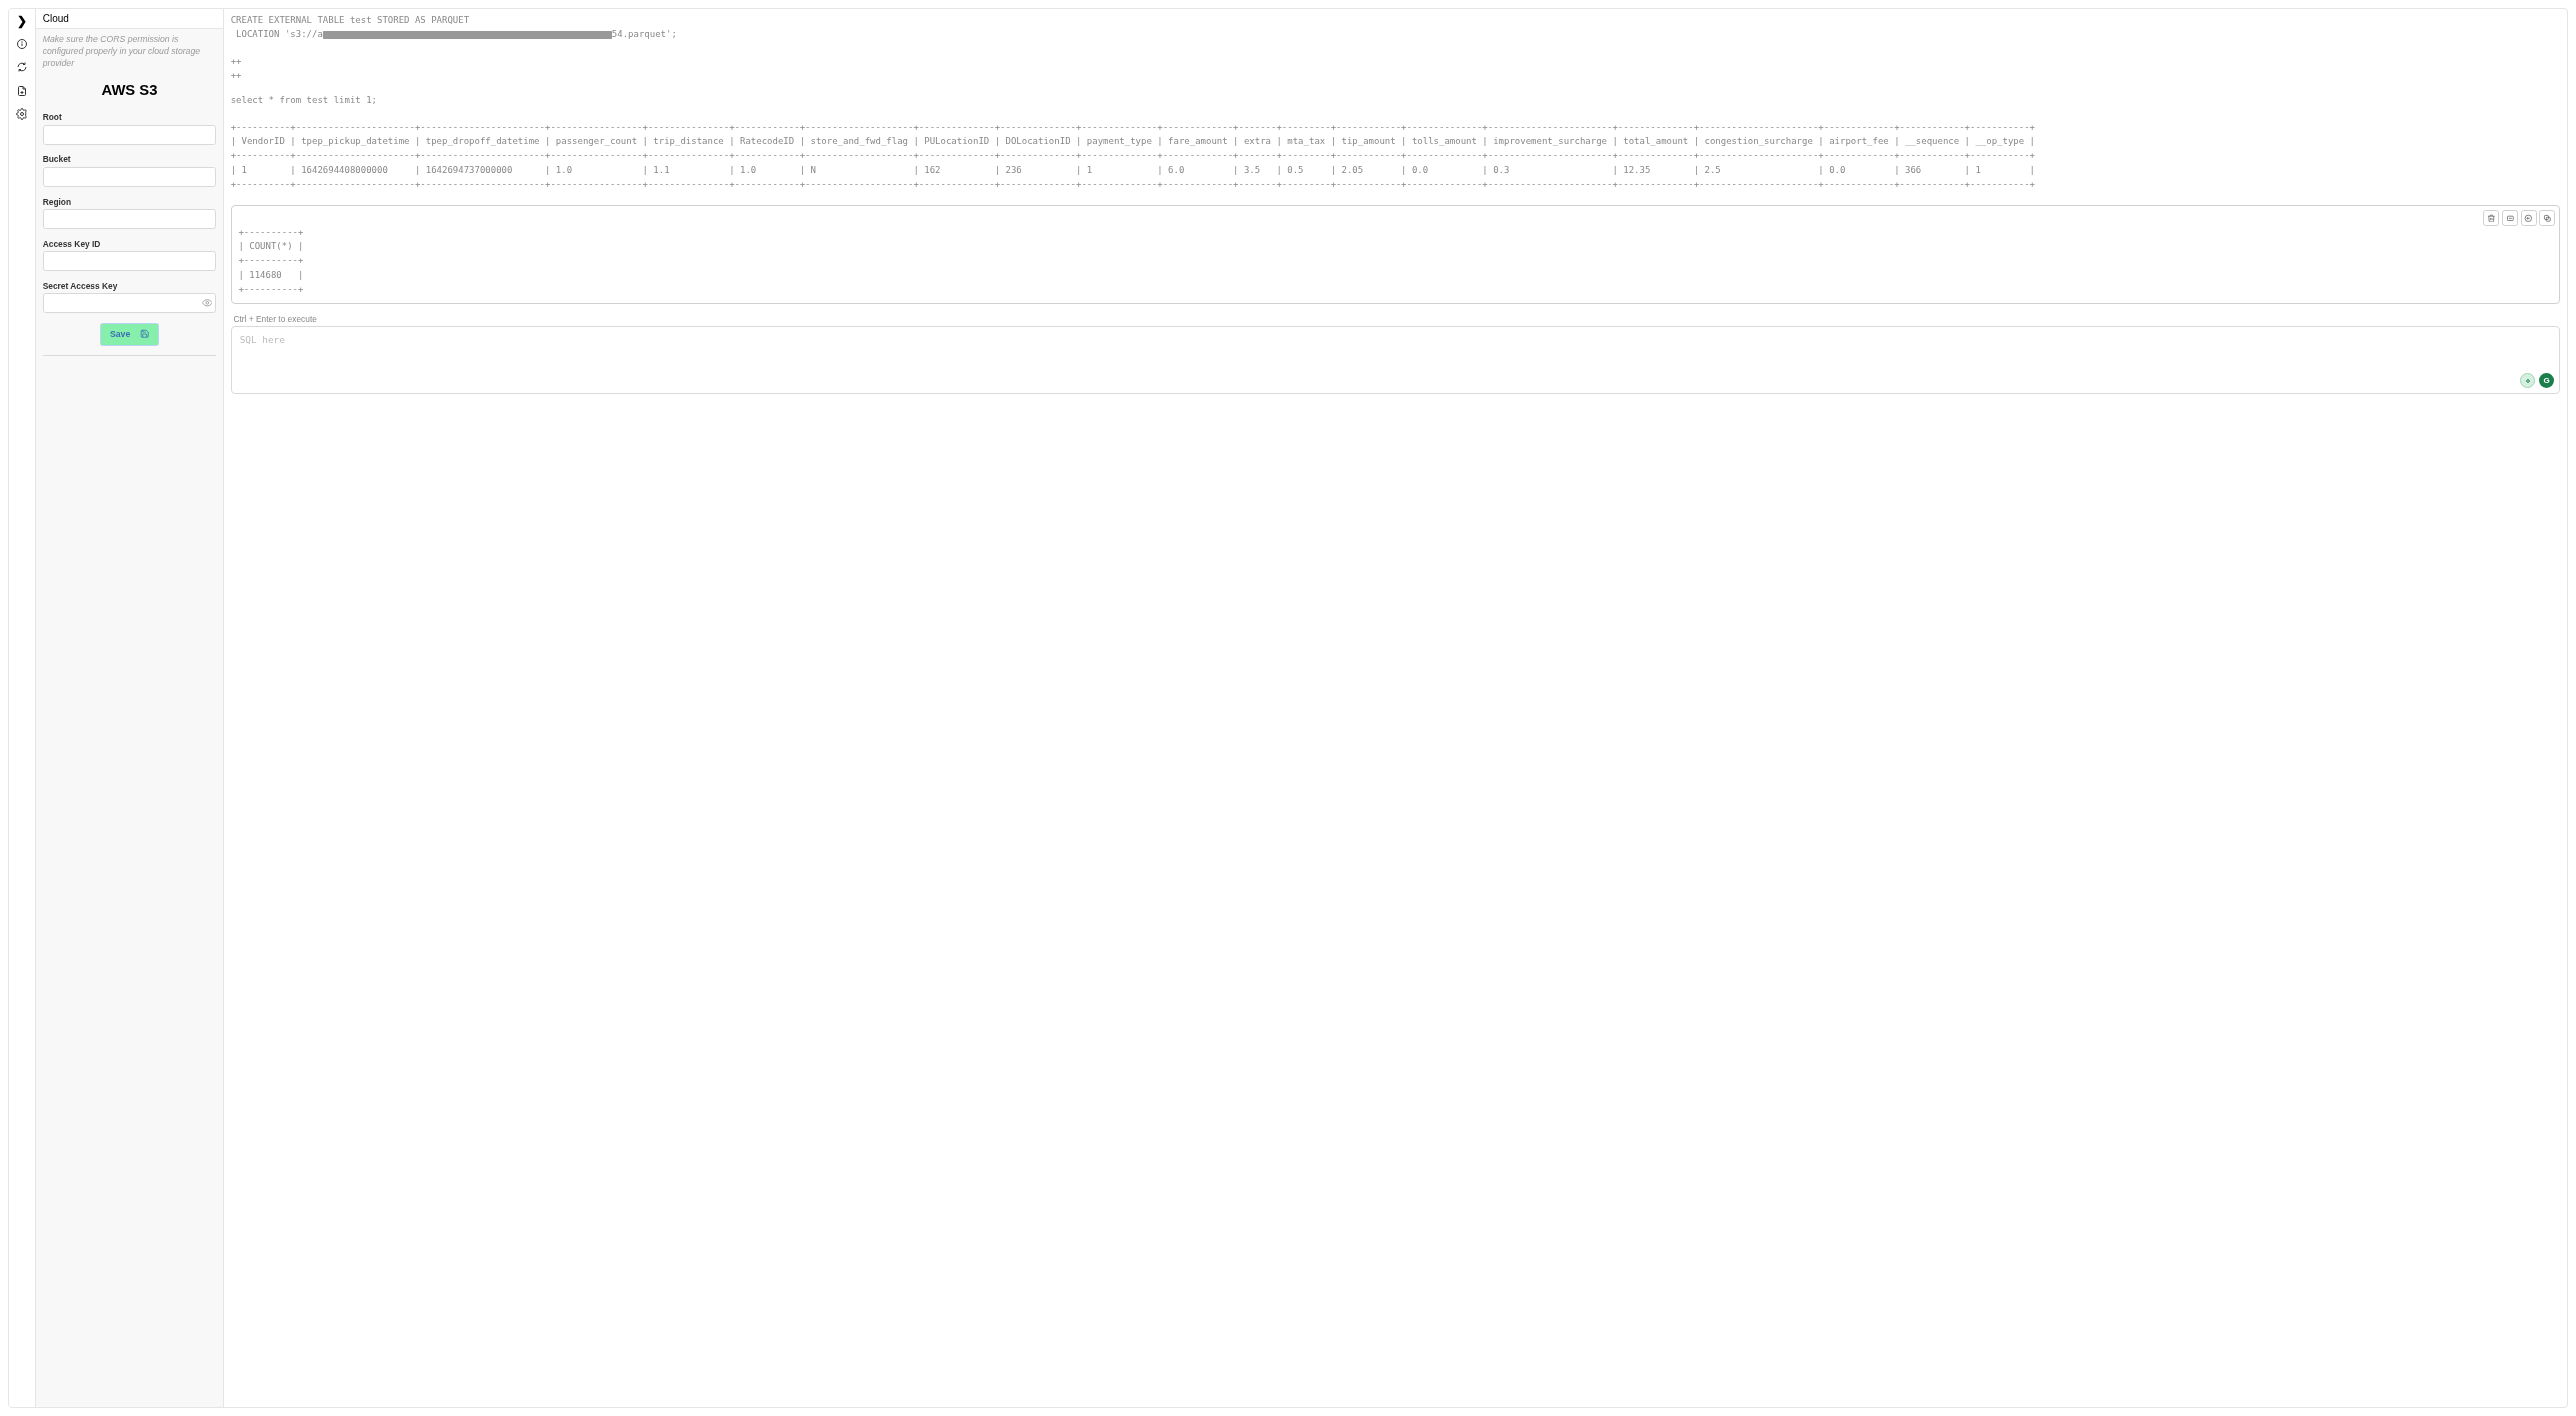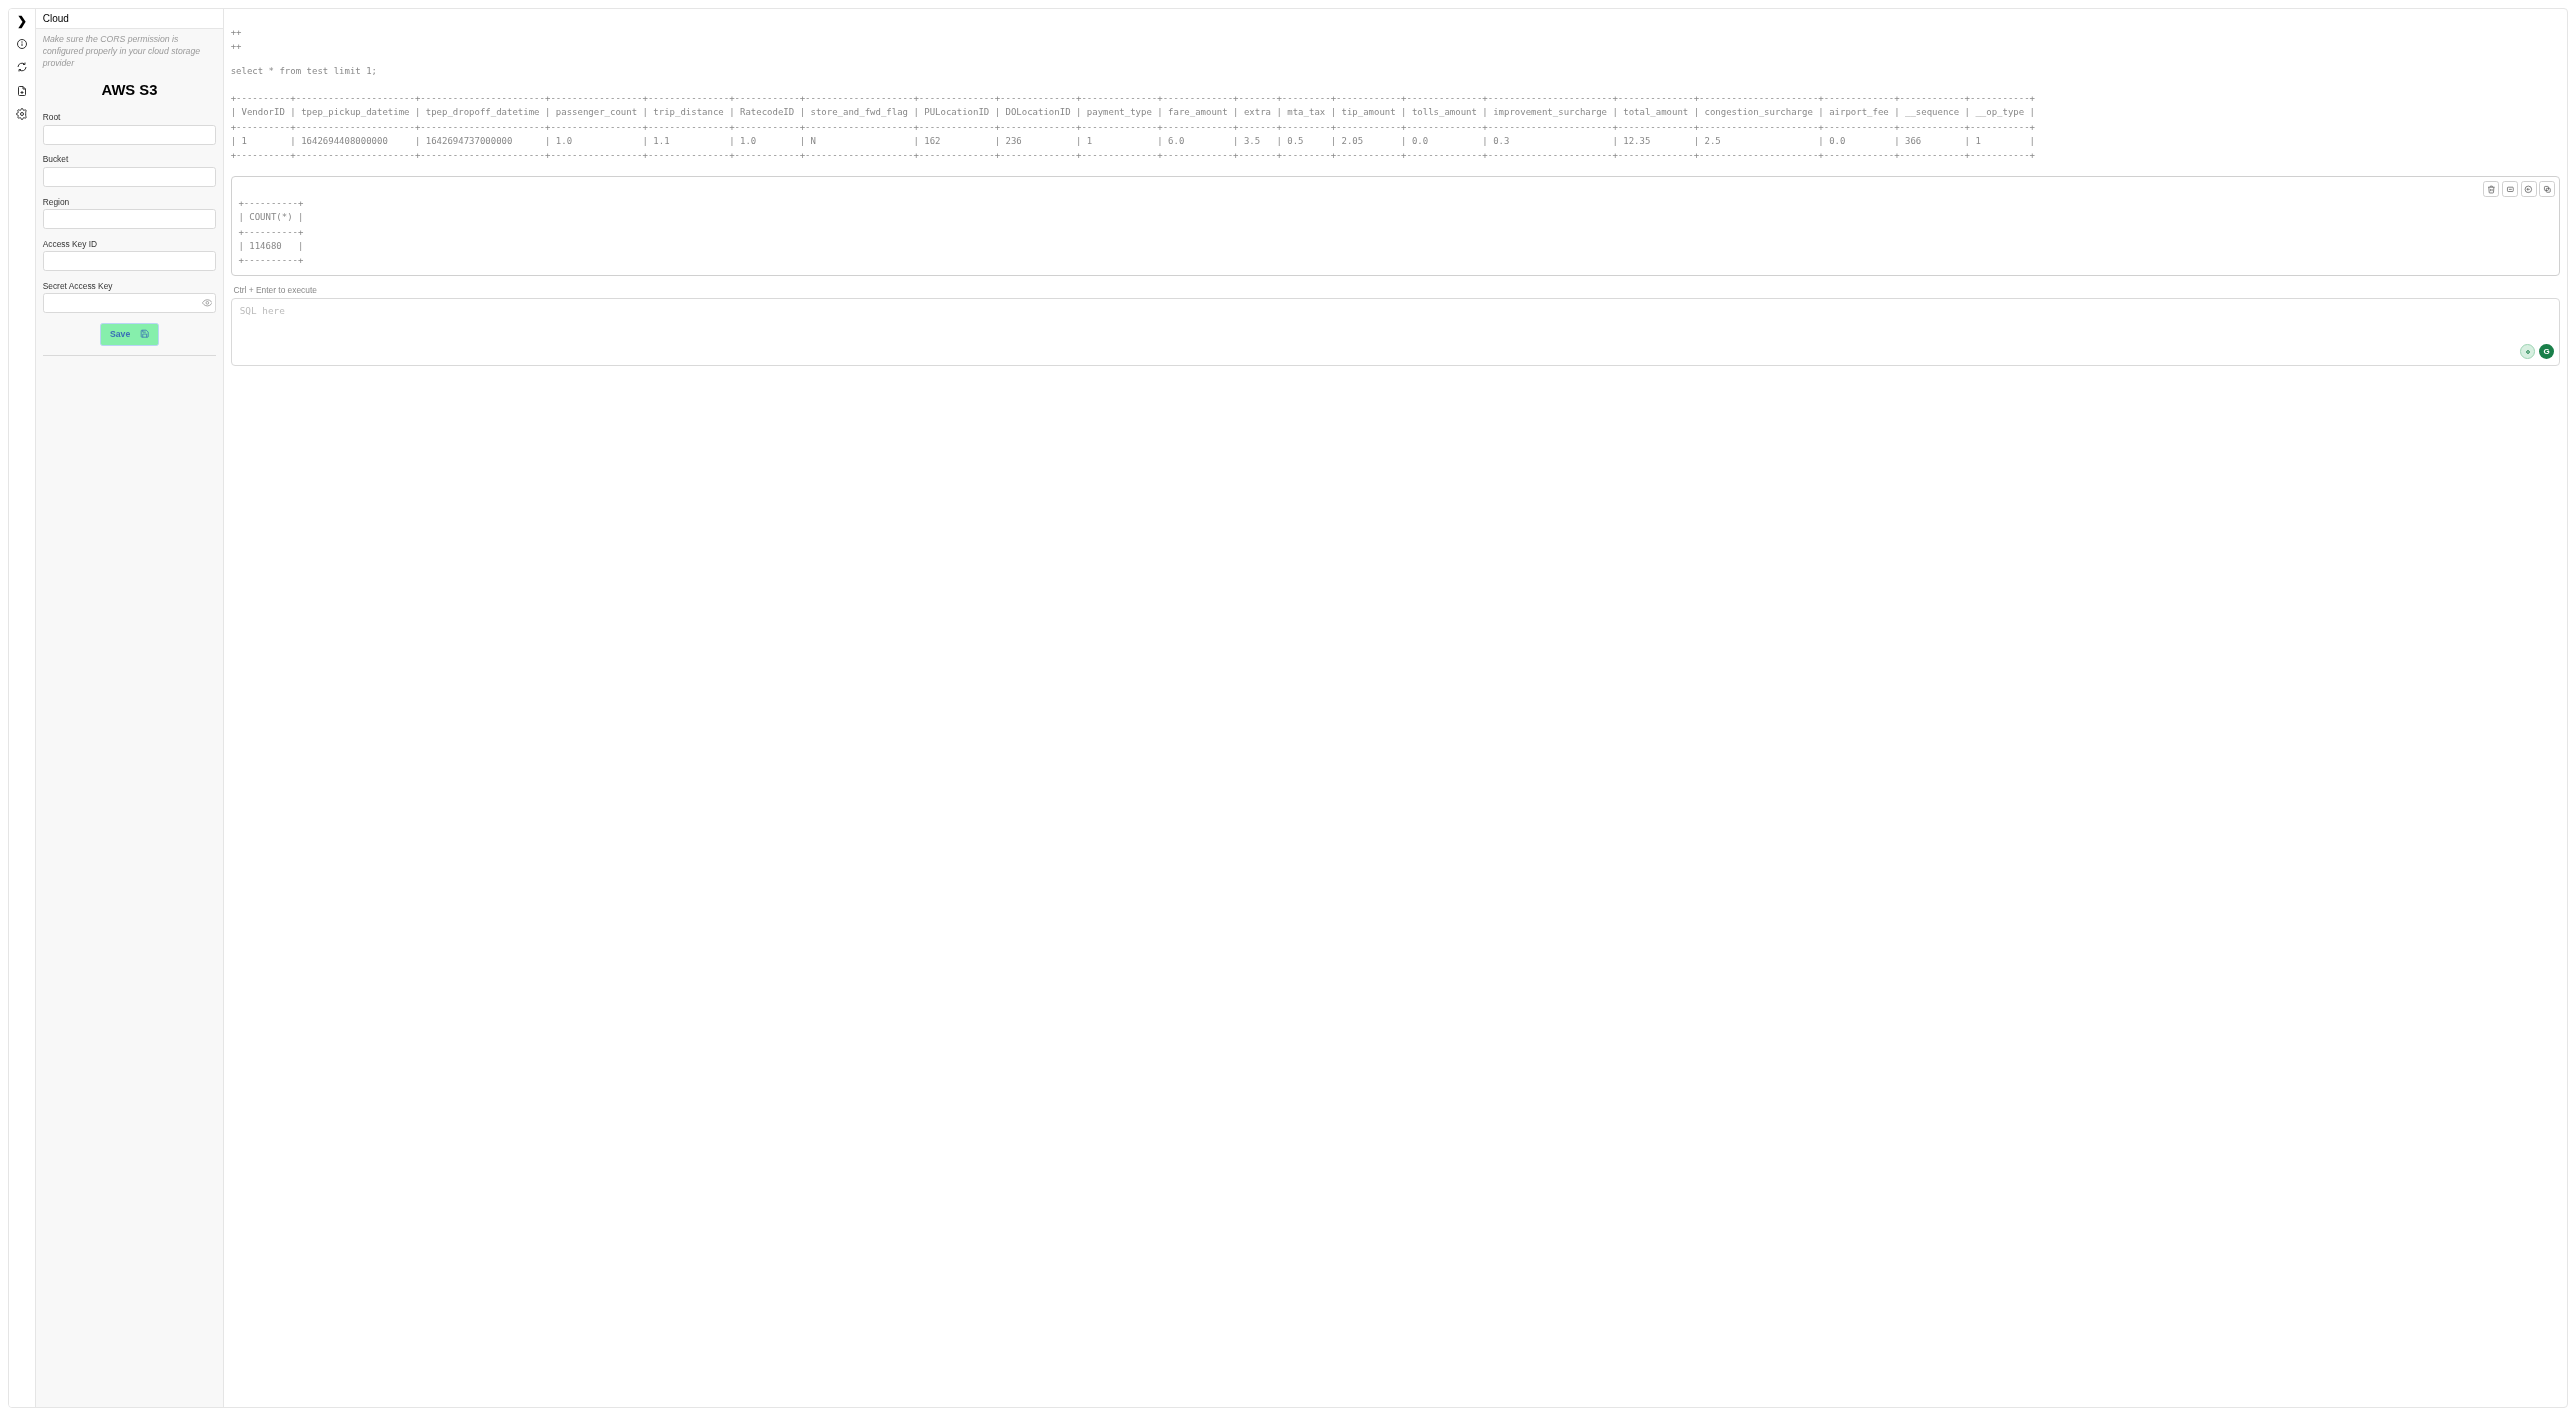--- a/index.html
+++ b/index.html
@@ -47,21 +47,21 @@
     margin-bottom: 12px;
   }
   .provider-title {
     text-align: center;
     font-weight: 800;
     font-size: 14.8px;
     margin-bottom: 14.8px;
   }
   .field-label {
     font-size: 8.4px;
-    font-weight: 400;
+    font-weight: 700;
     color: #333;
     margin-bottom: 2.7px;
   }
   .field-wrap { margin-bottom: 9.4px; }
   .text-input {
     width: 100%;
     height: 20px;
     border: 0.7px solid #d9d9d9;
     border-radius: 2.7px;
     padding: 2.7px 5.4px;
@@ -246,20 +246,22 @@
             </svg>
         </button>
       </div>
       <div class="divider"></div>
     </div>
   </div>
 
   <div class="main">
 
     <div class="block-plain">
+      <pre class="block"><span>CREATE EXTERNAL TABLE test STORED AS PARQUET</span>
+<span> LOCATION 's3://a</span><span class="redact"></span><span>54.parquet';</span></pre>
       <pre class="block" style="margin-top:12px;">++
 ++</pre>
     </div>
 
     <div class="block-plain">
       <pre class="block">select * from test limit 1;</pre>
       <pre class="block" style="margin-top:12px;">+----------+----------------------+-----------------------+-----------------+---------------+------------+--------------------+--------------+--------------+--------------+-------------+-------+---------+------------+--------------+-----------------------+--------------+----------------------+-------------+------------+-----------+
 | VendorID | tpep_pickup_datetime | tpep_dropoff_datetime | passenger_count | trip_distance | RatecodeID | store_and_fwd_flag | PULocationID | DOLocationID | payment_type | fare_amount | extra | mta_tax | tip_amount | tolls_amount | improvement_surcharge | total_amount | congestion_surcharge | airport_fee | __sequence | __op_type |
 +----------+----------------------+-----------------------+-----------------+---------------+------------+--------------------+--------------+--------------+--------------+-------------+-------+---------+------------+--------------+-----------------------+--------------+----------------------+-------------+------------+-----------+
 | 1        | 1642694408000000     | 1642694737000000      | 1.0             | 1.1           | 1.0        | N                  | 162          | 236          | 1            | 6.0         | 3.5   | 0.5     | 2.05       | 0.0          | 0.3                   | 12.35        | 2.5                  | 0.0         | 366        | 1         |

